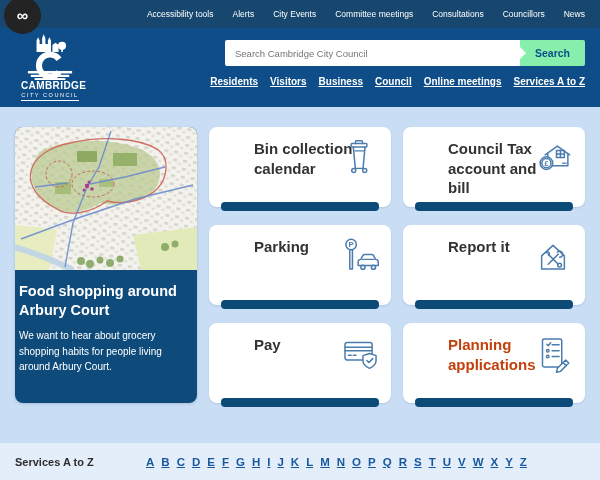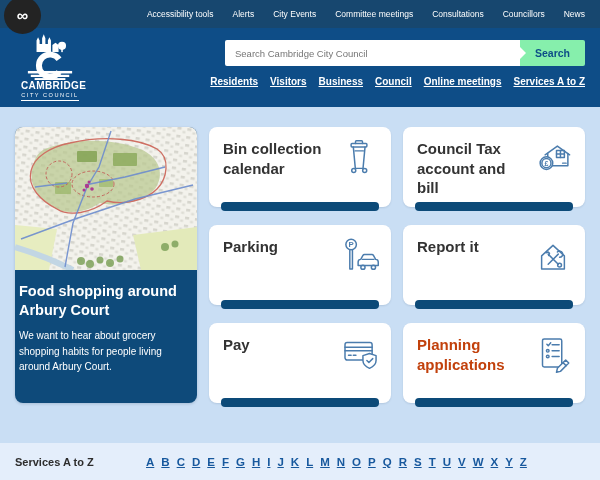--- a/index.html
+++ b/index.html
@@ -52,21 +52,21 @@
   .feature-body h2 { margin:0 0 9px; font-size:14.5px; line-height:1.28; font-weight:bold; }
   .feature-body p { margin:0; font-size:10px; line-height:1.55; }
 
   .grid { flex:1; display:grid; grid-template-columns:1fr 1fr; grid-template-rows:repeat(3,80px);
           column-gap:12px; row-gap:18px; }
   .card { position:relative; z-index:0; background:#fff; border-radius:8px; padding:12px 14px;
           box-shadow:0 1px 2px rgba(13,50,80,.12); display:block; }
   .card::after { content:""; position:absolute; z-index:-1; left:12px; right:12px; bottom:-4px;
           height:9px; border-radius:4px; background:#0c4a78; }
   .card-label { display:block; max-width:106px; font-size:15px; font-weight:bold; color:#333;
-          line-height:1.3; }
+          line-height:1.3;margin-left:31px; }
   .card.highlight .card-label { color:#c2410c; }
   .card-icon { position:absolute; top:9px; right:11px; width:42px; height:42px; }
   .card-icon svg { width:100%; height:100%; stroke:#4b7cad; fill:none;
           stroke-width:1.7; stroke-linecap:round; stroke-linejoin:round; }
   .card-icon text { stroke:none; fill:#4b7cad; font-weight:bold; }
 
   
   footer { height:37px; background:#e4eefb; display:flex; align-items:center; padding:0 15px; }
   .az-label { font-size:11px; font-weight:bold; color:#2d2d2d; width:131px; flex-shrink:0; }
   .az-list { display:flex; gap:7px; }

